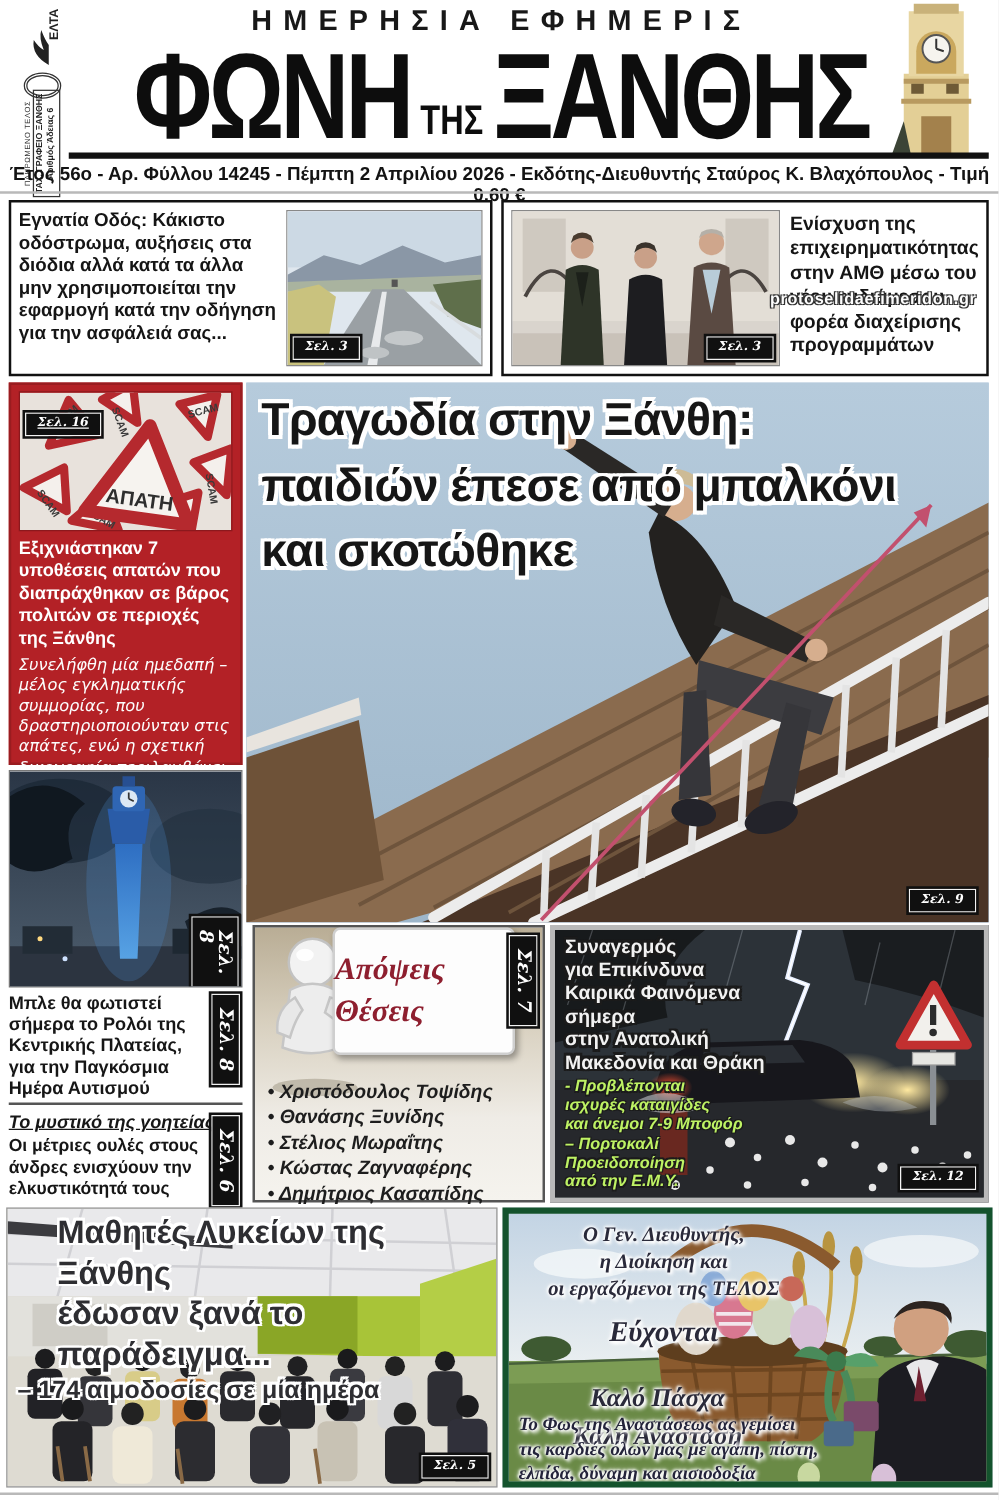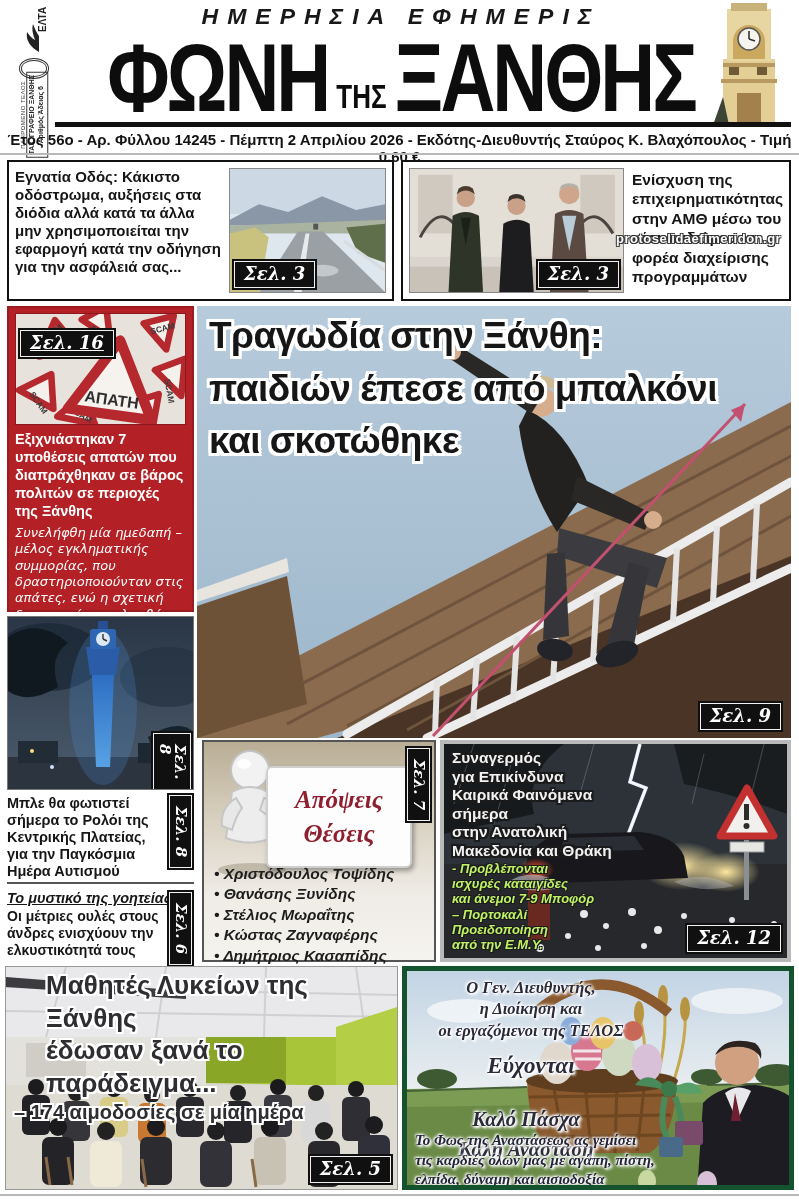--- a/index.html
+++ b/index.html
@@ -8,21 +8,21 @@
     position:relative; width:799px; height:1200px; margin:0 auto;
     background:#ffffff; overflow:hidden;
     font-family:"Liberation Sans", sans-serif; color:#111;
   }
   .abs { position:absolute; }
 
   
   .badge {
     display:inline-block; background:#101010; color:#fff;
     font-family:"DejaVu Serif", serif; font-style:italic; font-weight:bold;
-    font-size:18px; line-height:1; padding:3px 9px 4px;
+    font-size:10px; line-height:1; padding:3px 9px 4px;
     border:1px solid #f2f2f2; outline:2px solid #101010;
   }
   .badge-vert {
     position:absolute; writing-mode:vertical-rl;
     background:#101010; color:#fff;
     font-family:"DejaVu Serif", serif; font-style:italic; font-weight:bold;
     font-size:15px; line-height:1; padding:10px 3px;
     border:1px solid #f2f2f2; outline:2px solid #101010;
   }
 
@@ -34,21 +34,21 @@
   .glow { text-shadow:0 0 3px #fff,0 0 5px #fff,1px 1px 2px #fff,-1px -1px 2px #fff,2px 2px 3px #fff; }
 
   
   #elta-strip { left:6px; top:6px; width:56px; height:122px; display:flex; flex-direction:column; align-items:center; gap:4px; }
   .elta-logo { transform:rotate(-90deg); margin-top:12px; }
   .elta-ring { width:30px; height:30px; border-radius:50%; border:3px double #333; margin-top:10px; }
   .postal { transform:rotate(-90deg); margin-top:18px; width:86px; }
   .postal .paid { font-size:6px; letter-spacing:.5px; color:#333; text-align:center; }
   .postal .pbox { border:1px solid #333; font-size:7px; font-weight:bold; text-align:center; padding:1px 2px; color:#222; line-height:1.25; }
   #mast-center { left:112px; top:3px; width:578px; text-align:center; }
-  #tagline { font-size:23px; font-weight:900; letter-spacing:9px; color:#181818; white-space:nowrap;font-style:italic; }
+  #tagline { font-size:23px; font-weight:900; letter-spacing:9px; color:#181818; white-space:nowrap; }
   #title-row { margin-top:2px; display:flex; justify-content:center; align-items:flex-end; transform:scaleY(1.28); transform-origin:top; }
   .title-big { font-size:76px; font-weight:900; letter-spacing:-3px; color:#0d0d0d; line-height:.95; }
   .title-small { font-size:26px; font-weight:900; color:#0d0d0d; margin:0 8px 6px; }
   #mast-bar { left:55px; top:122px; width:736px; height:5px; background:#111; }
   #dateline { left:0; top:131px; width:799px; text-align:center; font-size:15px; font-weight:bold; color:#131313; }
   #mast-underline { left:0; top:153px; width:799px; border-top:2px solid #b9b9b9; }
   #mast-tower { right:6px; top:1px; }
 
   
   .story-box { border:2px solid #111; background:#fff; }
@@ -77,23 +77,23 @@
   #clock-cap { position:relative; margin-top:5px; width:187px; min-height:84px; }
   #clock-cap .txt { width:152px; font-size:14.5px; font-weight:bold; line-height:1.18; color:#161616; }
   .lc-divider { left:7px; width:187px; border-top:2px solid #555; }
   #charm { left:7px; top:890px; width:187px; min-height:76px; position:absolute; }
   #charm .title { font-size:14.5px; font-weight:bold; font-style:italic; text-decoration:underline; color:#161616; }
   #charm .body { width:152px; font-size:14px; font-weight:bold; line-height:1.22; color:#161616; margin-top:2px; }
 
   
   #opinions { left:202px; top:740px; width:234px; height:222px; border:2px solid #555;
     background:linear-gradient(180deg,#b9ad95 0%,#d8d0bf 35%,#efece6 70%,#f5f3ee 100%); }
-  #op-sign { position:absolute; left:62px; top:24px; width:146px; height:102px; background:#fdfdfd;
+  #op-sign { position:absolute; left:62px; top:0; width:146px; height:102px; background:#fdfdfd;
     border:2px solid #cfcfcf; border-radius:6px; box-shadow:2px 3px 5px rgba(0,0,0,.35);
-    display:flex; flex-direction:column; justify-content:center; align-items:center; gap:6px; }
+    display:flex; flex-direction:column; justify-content:center; align-items:flex-start; gap:6px; }
   #op-sign .t { font-family:"Liberation Serif", serif; font-style:italic; font-weight:bold; font-size:25px; color:#8e1f2f; }
   #op-names { position:absolute; left:10px; top:122px; font-size:15.5px; font-weight:bold; font-style:italic; color:#1d1d1d; line-height:1.32; }
   #op-names div::before { content:"• "; }
 
   
   #weather { left:440px; top:740px; width:351px; height:222px; border:4px solid #b9b9b9; overflow:hidden; background:#23282c; }
   #weather-text { position:absolute; left:8px; top:5px; z-index:5; }
   #weather-text .h { font-size:15.5px; font-weight:bold; color:#f2f2f2; line-height:1.2; }
   #weather-text .s { font-size:13px; font-style:italic; font-weight:bold; color:#bef264; line-height:1.18; }
 

